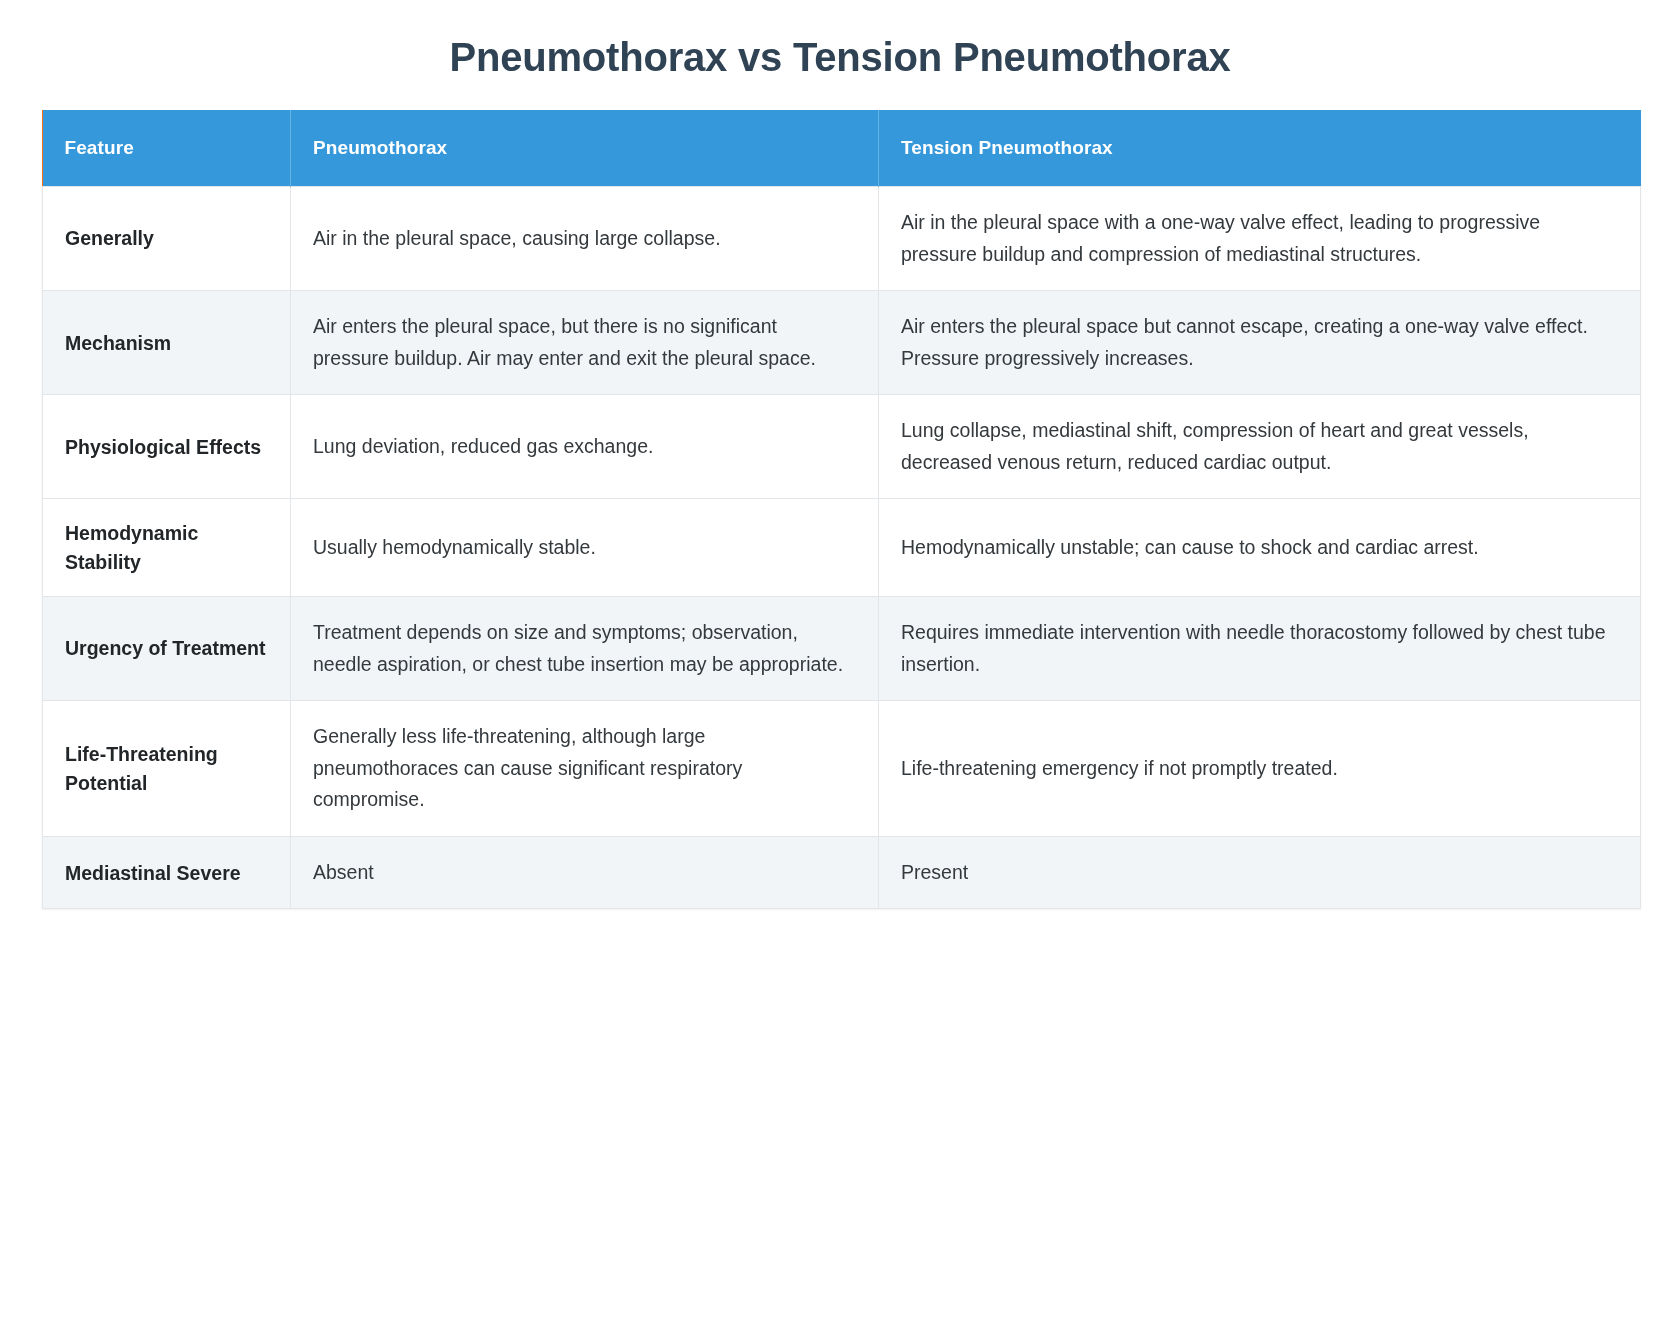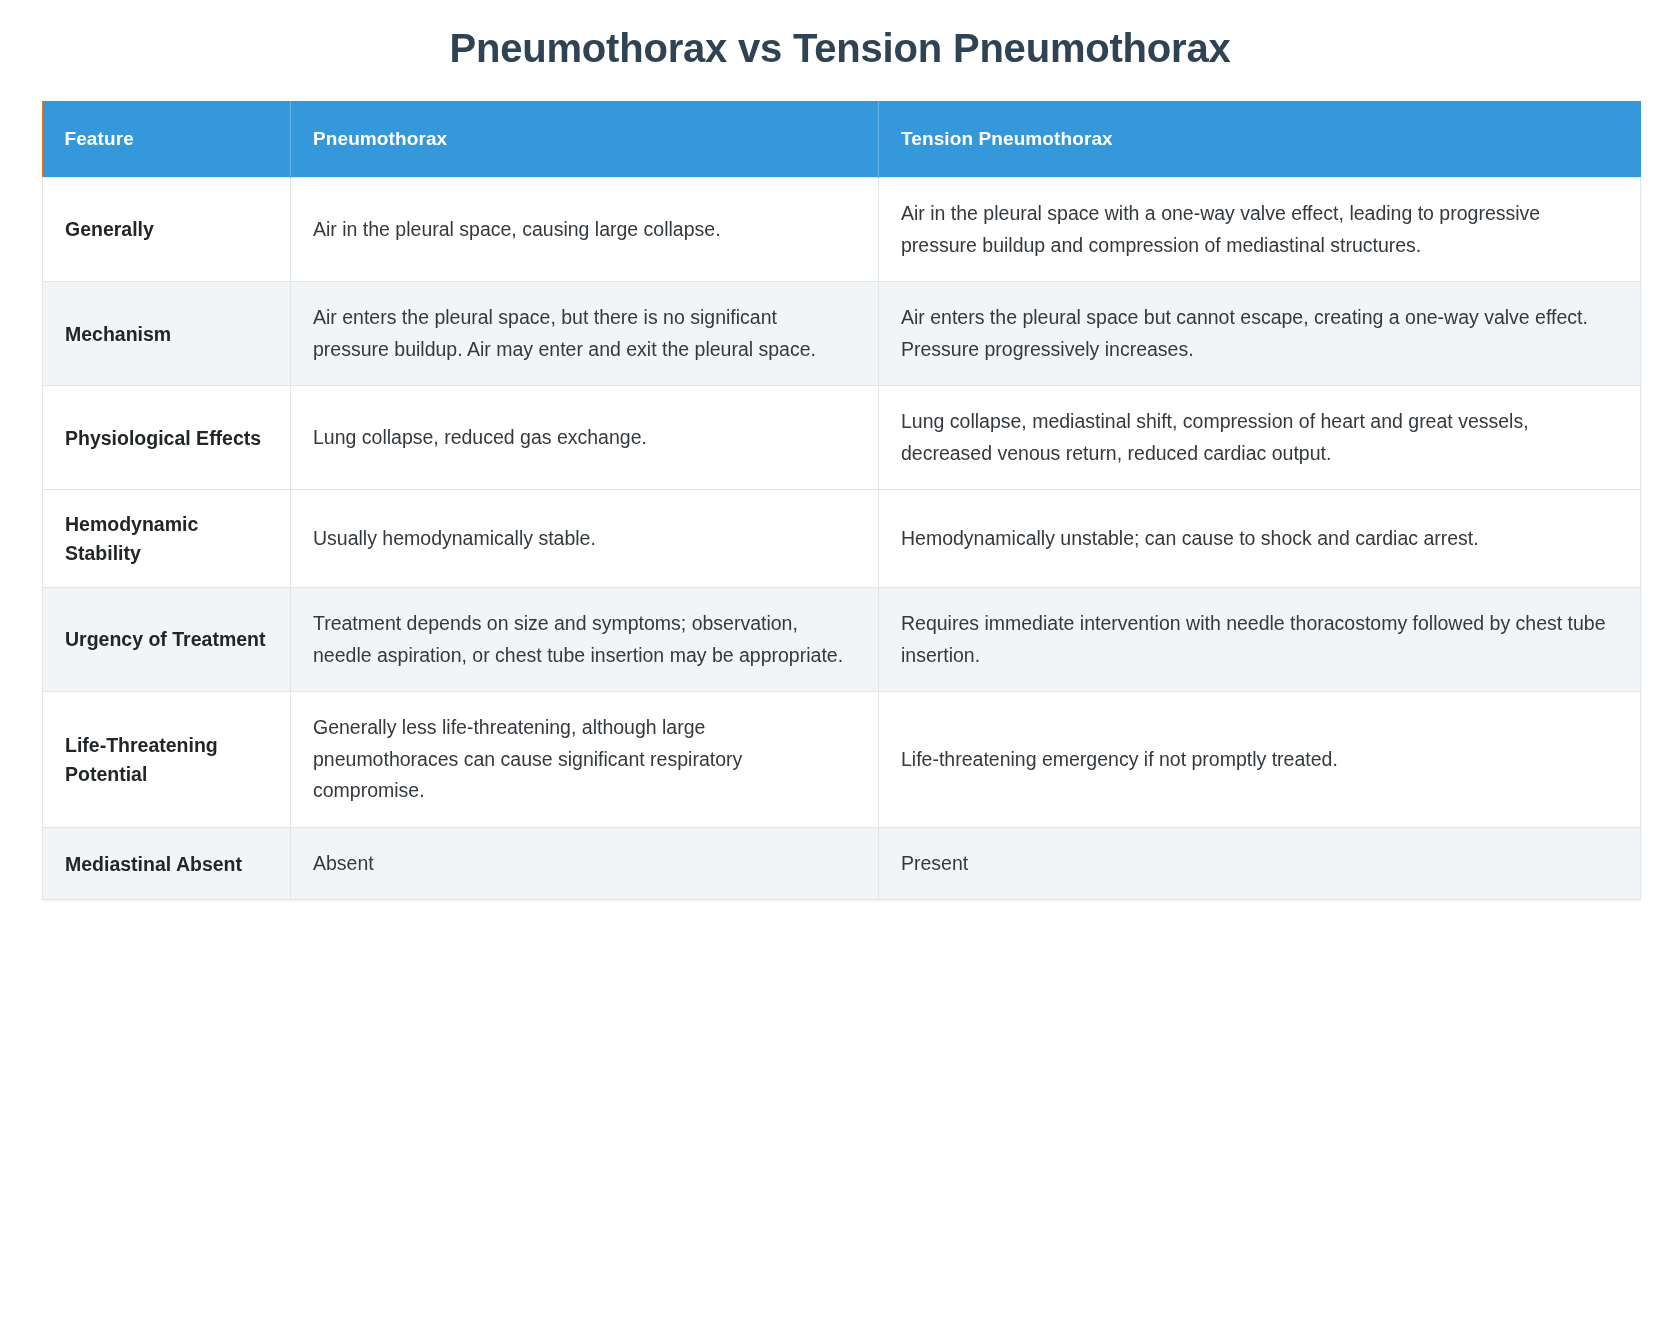--- a/index.html
+++ b/index.html
@@ -20,21 +20,21 @@
     padding: 0;
     position: relative;
   }
   .page-title {
     text-align: center;
     color: #2f4355;
     font-size: 40px;
     font-weight: bold;
     letter-spacing: -0.2px;
     margin: 0;
-    padding-top: 24px;
+    padding-top: 33px;
     padding-bottom: 0;
     line-height: 1.2;
     font-family: "Liberation Sans", sans-serif;
   }
   .table-wrap {
     margin: 0 42px 0 42px;
     width: 1598px;
     margin-top: 29px;
     box-sizing: border-box;
   }
@@ -114,40 +114,40 @@
           <td>Air in the pleural space, causing large collapse.</td>
           <td>Air in the pleural space with a one-way valve effect, leading to progressive pressure buildup and compression of mediastinal structures.</td>
         </tr>
         <tr class="even">
           <td class="feature">Mechanism</td>
           <td>Air enters the pleural space, but there is no significant pressure buildup. Air may enter and exit the pleural space.</td>
           <td>Air enters the pleural space but cannot escape, creating a one-way valve effect. Pressure progressively increases.</td>
         </tr>
         <tr class="odd">
           <td class="feature">Physiological Effects</td>
-          <td>Lung collapse, reduced gas exchange.</td>
+          <td>Lung deviation, reduced gas exchange.</td>
           <td>Lung collapse, mediastinal shift, compression of heart and great vessels, decreased venous return, reduced cardiac output.</td>
         </tr>
         <tr class="odd">
           <td class="feature">Hemodynamic Stability</td>
           <td>Usually hemodynamically stable.</td>
           <td>Hemodynamically unstable; can cause to shock and cardiac arrest.</td>
         </tr>
         <tr class="even">
           <td class="feature">Urgency of Treatment</td>
           <td>Treatment depends on size and symptoms; observation, needle aspiration, or chest tube insertion may be appropriate.</td>
           <td>Requires immediate intervention with needle thoracostomy followed by chest tube insertion.</td>
         </tr>
         <tr class="odd">
           <td class="feature">Life-Threatening Potential</td>
           <td>Generally less life-threatening, although large pneumothoraces can cause significant respiratory compromise.</td>
           <td>Life-threatening emergency if not promptly treated.</td>
         </tr>
         <tr class="even">
-          <td class="feature">Mediastinal Absent</td>
+          <td class="feature">Mediastinal Severe</td>
           <td>Absent</td>
           <td>Present</td>
         </tr>
       </tbody>
     </table>
   </div>
 
 </div>
 
 </body></html>

